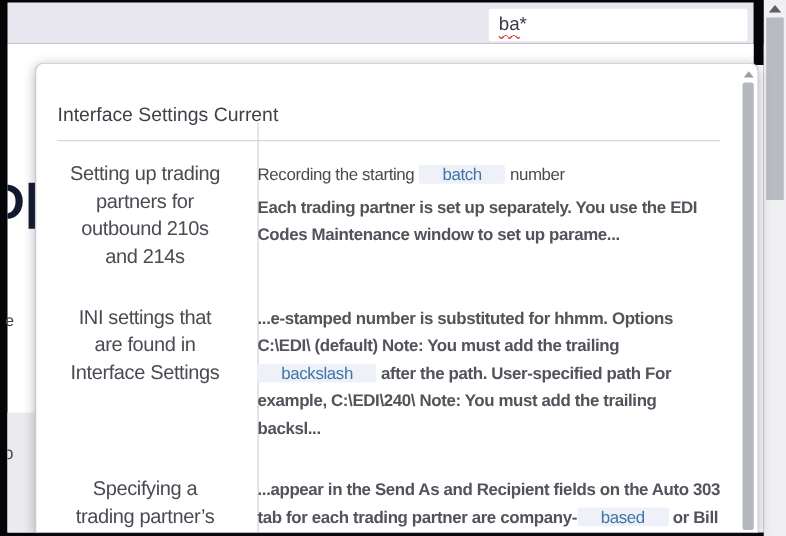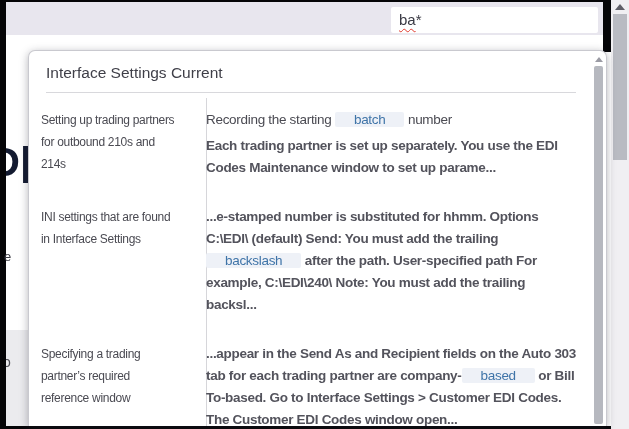--- a/index.html
+++ b/index.html
@@ -35,28 +35,28 @@
     border-left:5px solid transparent; border-right:5px solid transparent; border-bottom:6px solid #5f5f68;
   }
   .scrollbar-outer .thumb { position:absolute; left:2px; top:14px; width:14px; height:146px; background:#b9bbc2; }
   
   .popup {
     position:absolute; left:28px; top:50px; width:579px; height:376px;
     background:#ffffff; border:1px solid #c9c9cf; border-bottom:none;
     border-radius:7px 7px 0 0; box-shadow:0 2px 9px rgba(40,40,55,.35);
     overflow:hidden;
   }
-  .popup-header { padding:13px 18px 10px 17px; font-size:15.5px; color:#3f3f48; }
+  .popup-header { padding:13px 18px 10px 17px; font-size:15.5px; color:#3f3f48;margin-top:20px; }
   .popup-divider { height:1px; background:#d8d8dc; margin:0 30px 0 17px; }
   .col-divider { position:absolute; left:177px; top:47px; bottom:0; width:1px; background:#d6d6da; }
   .results { position:relative; padding-top:11px; }
   .result-row { display:flex; padding:4px 0 22px 0; }
   .result-title {
-    width:164px; flex:0 0 164px; padding:1px 16px 0 12px; text-align:left;
-    font-size:12px; letter-spacing:-0.3px; line-height:22px; color:#4a4a52; cursor:pointer;
+    width:164px; flex:0 0 164px; padding:1px 16px 0 26px; text-align:center;
+    font-size:16px; letter-spacing:-0.3px; line-height:22px; color:#4a4a52; cursor:pointer;
   }
   .result-body { flex:1; padding:1px 28px 0 13px; font-size:13.5px; letter-spacing:-0.3px; line-height:22px; }
   .result-heading { color:#4a4a52; font-weight:normal; margin-bottom:4px; }
   .result-text { color:#53535c; font-weight:bold; }
   .hl { color:#3f74a8; font-weight:normal; background:#eef1f7; padding:0 19px; border-radius:2px; }
   
   .scrollbar-inner { position:absolute; top:3px; bottom:0; right:3px; width:9px; }
   .scrollbar-inner .arrow-up {
     position:absolute; top:3px; left:1px; width:0; height:0;
     border-left:4px solid transparent; border-right:4px solid transparent; border-bottom:5px solid #9b9ba4;
@@ -95,21 +95,21 @@
     <div class="result-body">
       <div class="result-heading"><span>Recording the starting </span><span class="hl">batch</span><span> number</span></div>
       <div class="result-text"><span>Each trading partner is set up separately. You use the EDI Codes Maintenance window to set up parame...</span></div>
     </div>
   </div>
 
   <div class="result-row">
     <div class="result-title">INI settings that are found in Interface Settings</div>
     <div class="result-body">
 
-      <div class="result-text"><span>...e-stamped number is substituted for hhmm. Options C:\EDI\ (default) Send: You must add the trailing </span><span class="hl">backslash</span><span> after the path. User-specified path For example, C:\EDI\240\ Note: You must add the trailing backsl...</span></div>
+      <div class="result-text"><span>...e-stamped number is substituted for hhmm. Options C:\EDI\ (default) Note: You must add the trailing </span><span class="hl">backslash</span><span> after the path. User-specified path For example, C:\EDI\240\ Note: You must add the trailing backsl...</span></div>
     </div>
   </div>
 
   <div class="result-row">
     <div class="result-title">Specifying a trading partner’s required reference window</div>
     <div class="result-body">
 
       <div class="result-text"><span>...appear in the Send As and Recipient fields on the Auto 303 tab for each trading partner are company-</span><span class="hl">based</span><span> or Bill To-based. Go to Interface Settings &gt; Customer EDI Codes. The Customer EDI Codes window open...</span></div>
     </div>
   </div>

